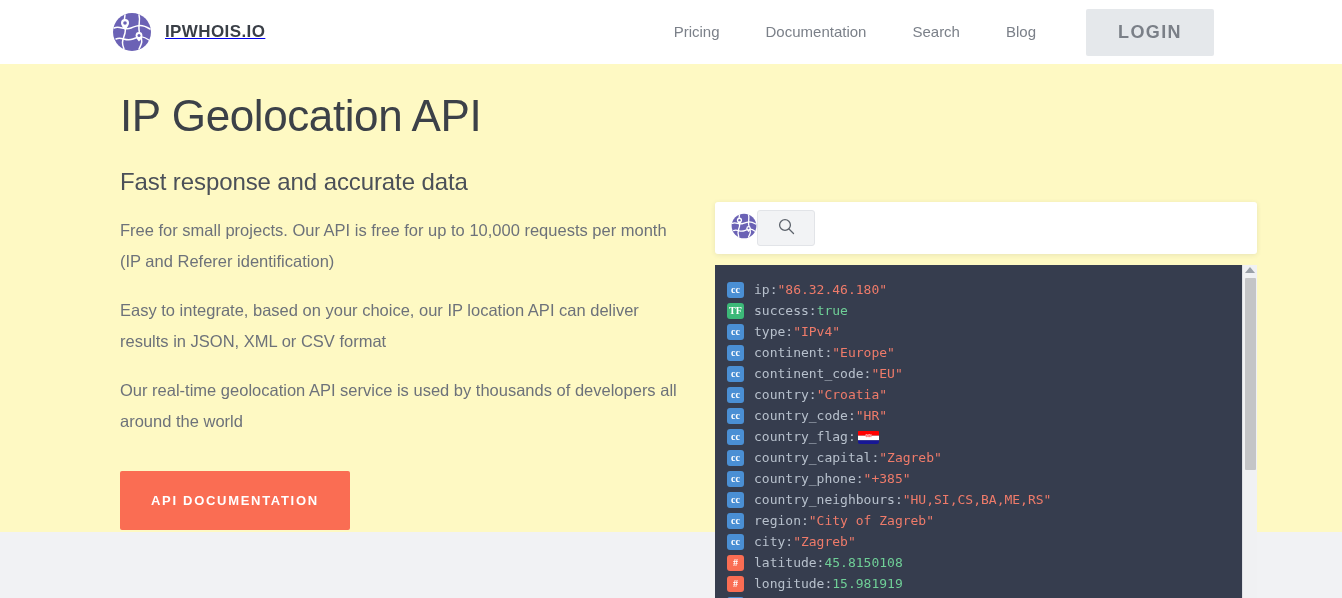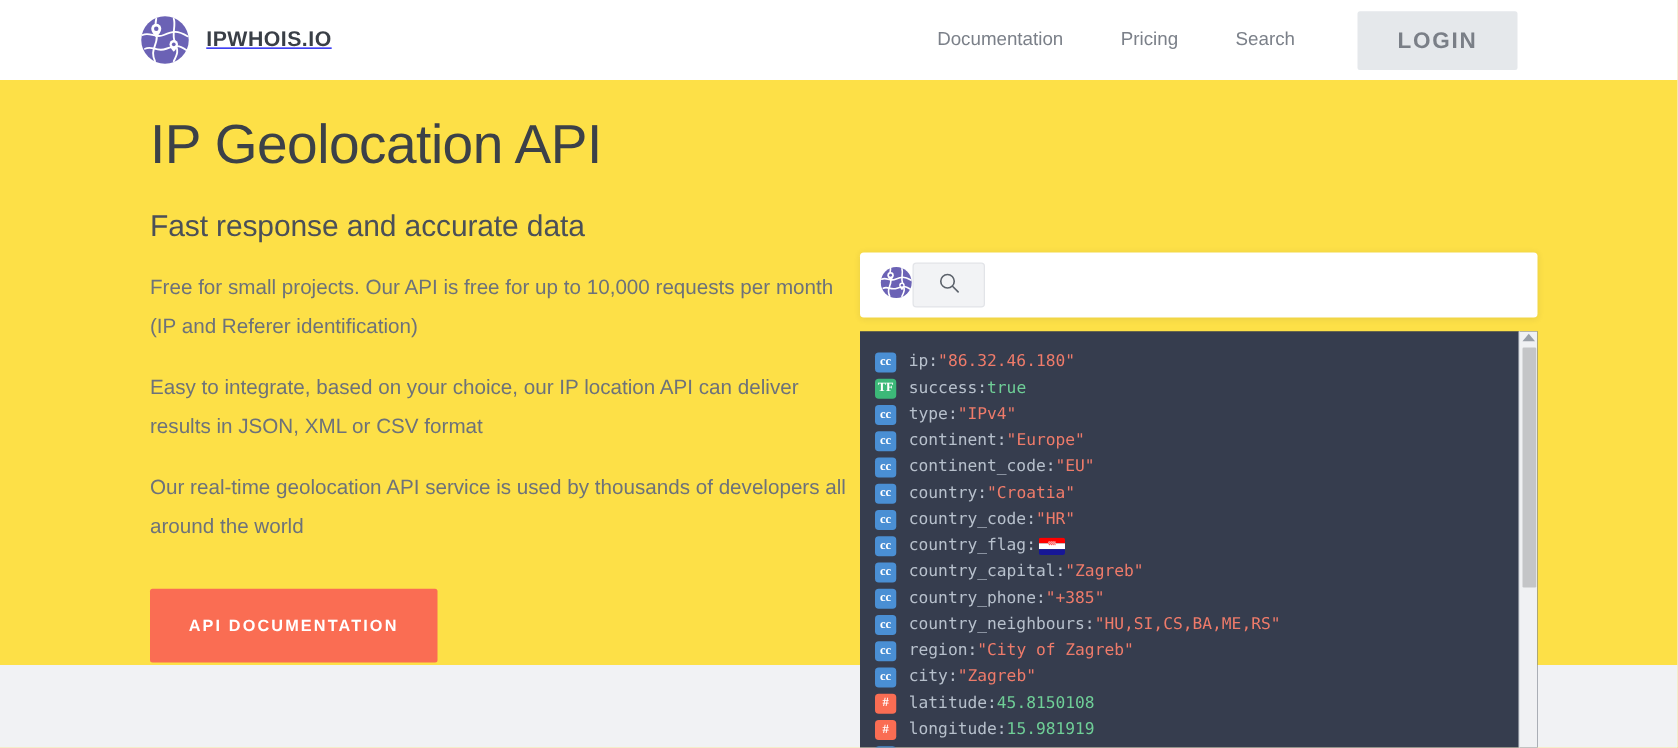--- a/index.html
+++ b/index.html
@@ -31,22 +31,22 @@
   .login-btn {
     margin-left: 27px;
     background: #e5e8eb; color: #7a7f87;
     font-size: 18px; font-weight: bold; letter-spacing: 1.4px;
     padding: 13px 32px; border: none; border-radius: 2px; cursor: pointer;
     font-family: "Liberation Sans", sans-serif;
   }
 
   
   .hero {
-    height: 468px; background: #fde047;
-    display: flex; padding: 0 112px 0 120px;
+    height: 468px; background: #fef9c3;
+    display: flex; padding: 0 85px 0 120px;
   }
   .hero-left { width: 560px; padding-top: 28px; }
   .hero-title {
     font-size: 44px; font-weight: normal; color: #3c4148;
     letter-spacing: -.4px; line-height: 1.1; margin-bottom: 28px;
   }
   .hero-sub {
     font-size: 24px; font-weight: normal; color: #4b5058;
     margin-bottom: 19px; letter-spacing: -.1px;
   }
@@ -139,23 +139,24 @@
           <circle cx="13" cy="11" r="1.8" fill="#6b62b5"></circle>
           <path d="M27 20 a3.4 3.4 0 0 1 3.4 3.4 c0 2.6 -3.4 6 -3.4 6 s-3.4 -3.4 -3.4 -6 a3.4 3.4 0 0 1 3.4 -3.4z"></path>
           <circle cx="27" cy="23.4" r="1.5" fill="#6b62b5"></circle>
         </g>
       </svg>
     </span>
     <span class="brand-name">IPWHOIS.IO</span>
   </a>
 
   <nav class="nav">
+    <a class="nav-link" href="#">Pricing</a>
     <a class="nav-link" href="#">Documentation</a>
-    <a class="nav-link" href="#">Pricing</a>
     <a class="nav-link" href="#">Search</a>
+    <a class="nav-link" href="#">Blog</a>
     <button class="login-btn">LOGIN</button>
   </nav>
 </div>
 
 <div class="hero">
 
   <div class="hero-left">
     <h1 class="hero-title">IP Geolocation API</h1>
     <h2 class="hero-sub">Fast response and accurate data</h2>
     <p class="hero-p">Free for small projects. Our API is free for up to 10,000 requests per month (IP and Referer identification)</p>

